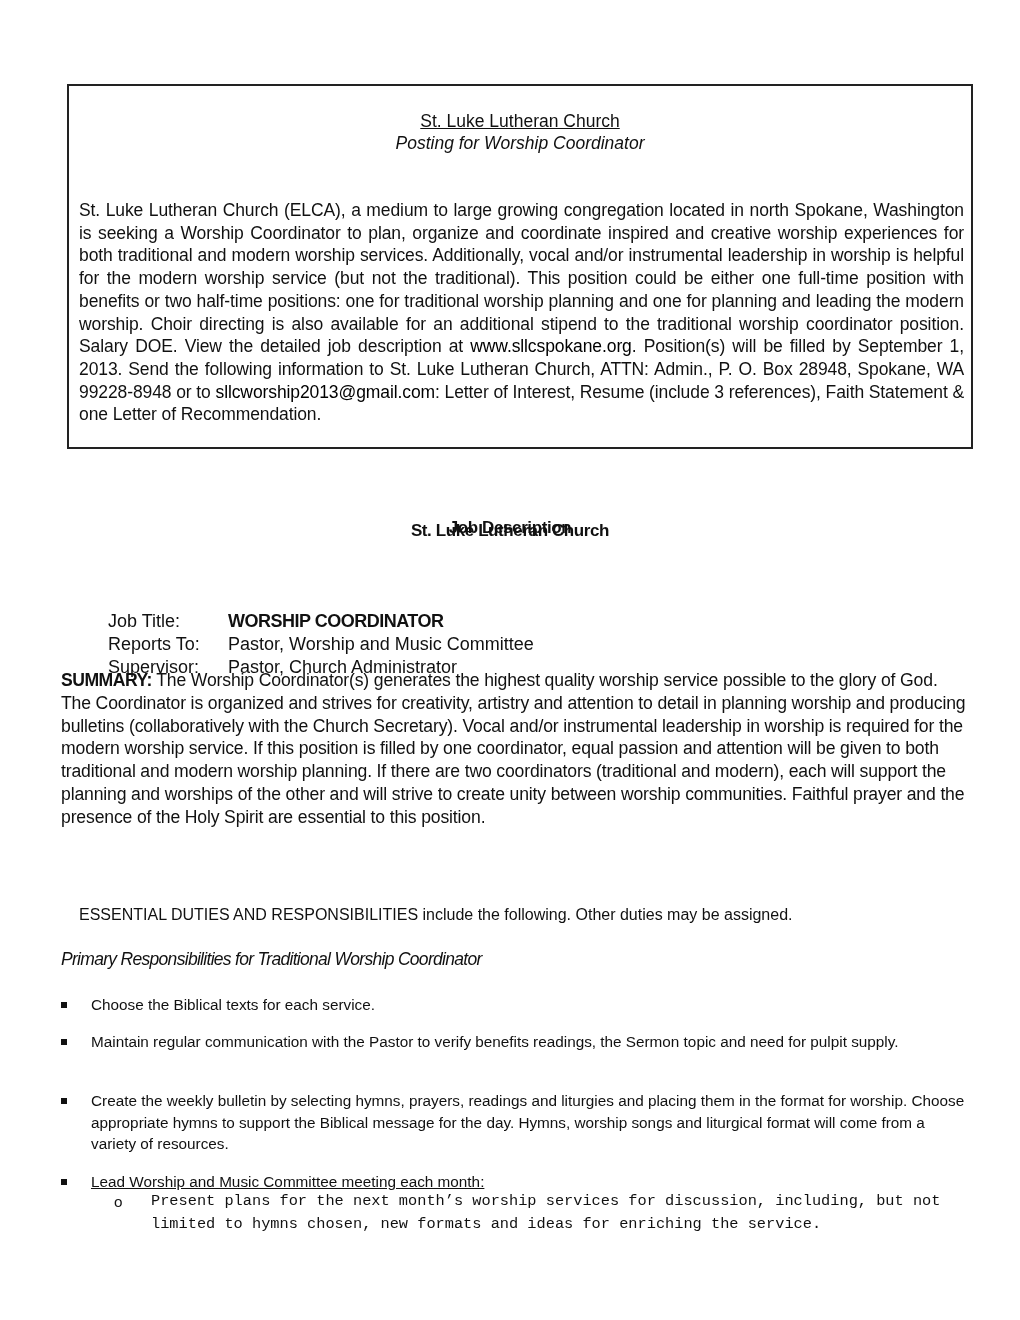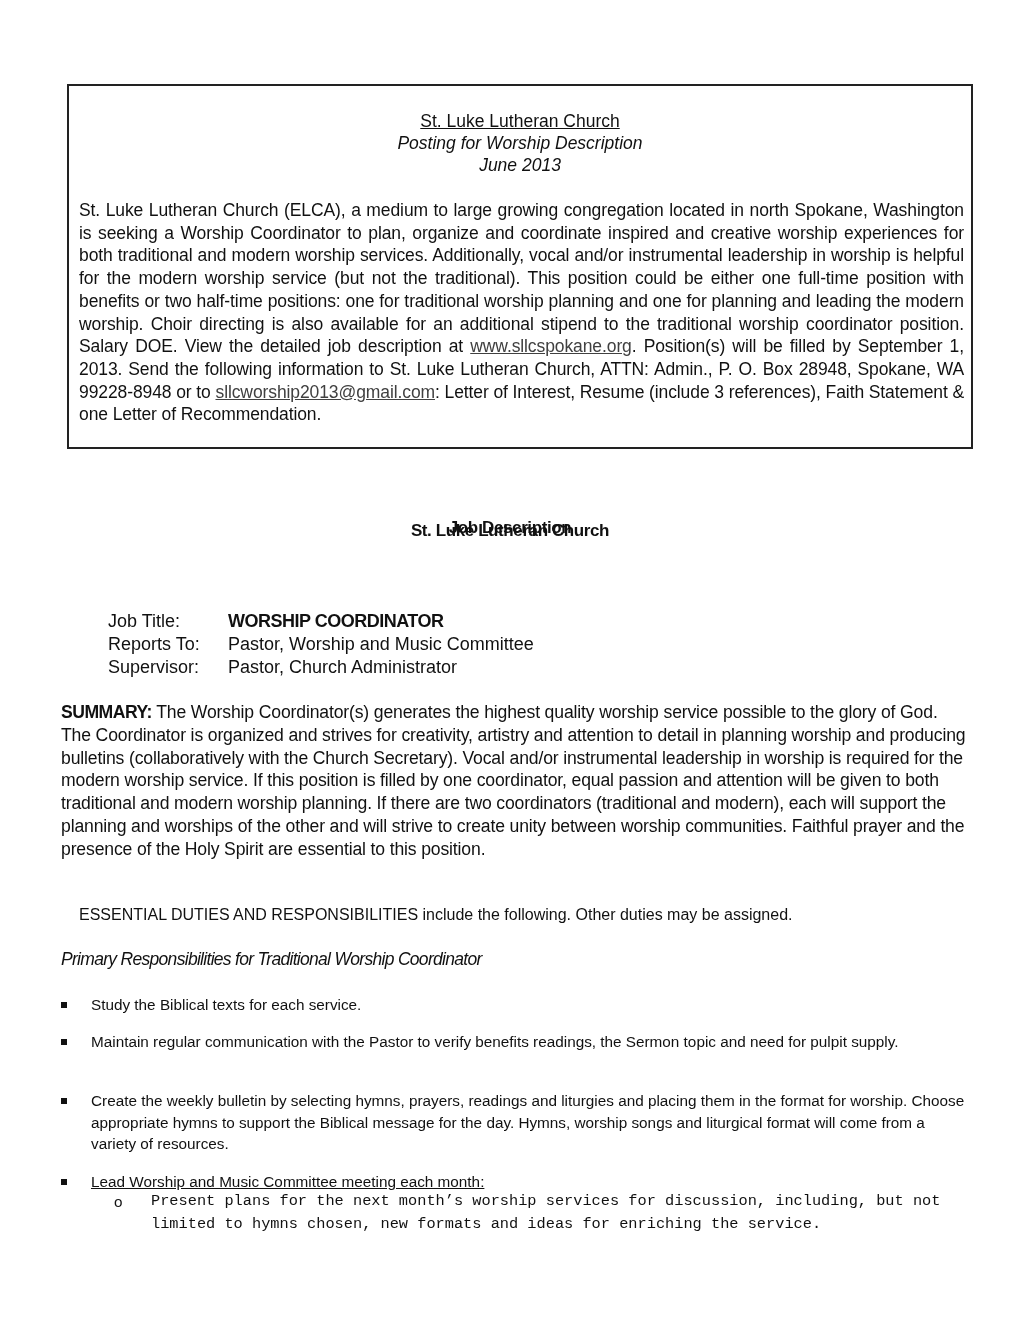--- a/index.html
+++ b/index.html
@@ -12,36 +12,36 @@
     border: 2px solid #222222; box-sizing: border-box;
   }
   .posting-header { position: absolute; left: 0; right: 0; text-align: center; font-size: 17.5px; line-height: 22px; }
   .ph-1 { top: 24px; text-decoration: underline; }
   .ph-2 { top: 46px; font-style: italic; }
   .ph-3 { top: 68px; font-style: italic; }
   .posting-body {
     position: absolute; left: 10px; right: 7px; top: 113px;
     font-size: 17.5px; line-height: 22.7px; text-align: justify; letter-spacing: -0.1px;
   }
-  .link { color: #404040; text-decoration: underline; }
+  .link { color: #000000; }
 
   .jd-heading { position: absolute; left: 0; width: 1020px; text-align: center; font-weight: bold; font-size: 17px; line-height: 23px; letter-spacing: -0.4px; }
   .jd-h1 { top: 519px; }
   .jd-h2 { top: 516px; }
 
   .field-row { position: absolute; left: 60px; font-size: 18px; line-height: 22px; }
   .field-label { position: absolute; left: 0; white-space: nowrap; margin-left: 48px; }
   .field-value { position: absolute; left: 168px; white-space: nowrap; }
   .fv-bold { font-weight: bold; letter-spacing: -0.5px; }
   .fr-1 { top: 610px; }
   .fr-2 { top: 633px; }
   .fr-3 { top: 656px; }
 
   .summary {
-    position: absolute; left: 61px; width: 905px; top: 701px;
+    position: absolute; left: 61px; width: 905px; top: 669px;
     font-size: 17.6px; line-height: 22.8px; letter-spacing: -0.15px;
   }
   .summary-label { font-weight: bold; letter-spacing: -0.5px; }
 
   .essential { position: absolute; left: 79px; top: 905px; font-size: 16px; line-height: 19px; white-space: nowrap; }
   .section-title { position: absolute; left: 61px; top: 948px; font-size: 17.5px; line-height: 22px; font-weight: normal; font-style: italic; letter-spacing: -0.7px; }
 
   .bullets { position: absolute; left: 61px; width: 905px; top: 994px; font-size: 15.3px; line-height: 21.5px; }
   .bullet { position: absolute; left: 0; width: 905px; }
   .bullet-mark { position: absolute; left: 0; top: 8px; width: 6px; height: 6px; background: #111111; }
@@ -52,22 +52,21 @@
   .b4 { top: 177px; text-decoration: underline; }
   .sub-bullet { position: absolute; left: 53px; top: 196px; width: 850px; font-size: 15.3px; line-height: 23px; }
   .sub-mark { position: absolute; left: 0; top: 0; }
   .sub-text { display: block; margin-left: 37px; font-family: Liberation Mono, monospace; }
 </style>
 </head>
 <body>
 
 <div class="posting-box">
   <div class="posting-header ph-1">St. Luke Lutheran Church</div>
-  <div class="posting-header ph-2">Posting for Worship Description</div>
-  <div class="posting-header ph-3">June 2013</div>
+  <div class="posting-header ph-2">Posting for Worship Coordinator</div>
   <div class="posting-body"><span>St. Luke Lutheran Church (ELCA), a medium to large growing congregation located in north Spokane, Washington is seeking a Worship Coordinator to plan, organize and coordinate inspired and creative worship experiences for both traditional and modern worship services. Additionally, vocal and/or instrumental leadership in worship is helpful for the modern worship service (but not the traditional). This position could be either one full-time position with benefits or two half-time positions: one for traditional worship planning and one for planning and leading the modern worship. Choir directing is also available for an additional stipend to the traditional worship coordinator position. Salary DOE. View the detailed job description at </span><a class="link">www.sllcspokane.org</a><span>.  Position(s) will be filled by September 1, 2013. Send the following information to St. Luke Lutheran Church, ATTN: Admin., P. O. Box 28948, Spokane, WA 99228-8948 or to </span><a class="link">sllcworship2013@gmail.com</a><span>: Letter of Interest, Resume (include 3 references), Faith Statement &amp; one Letter of Recommendation.</span></div>
 </div>
 
 <div class="jd-heading jd-h1">St. Luke Lutheran Church</div>
 <div class="jd-heading jd-h2">Job Description</div>
 
 <div class="field-row fr-1">
   <span class="field-label">Job Title:</span>
   <span class="field-value fv-bold">WORSHIP COORDINATOR</span>
 </div>
@@ -82,21 +81,21 @@
 
 <div class="summary"><span class="summary-label">SUMMARY:</span><span> The Worship Coordinator(s) generates the highest quality worship service possible to the glory of God. The Coordinator is organized and strives for creativity, artistry and attention to detail in planning worship and producing bulletins (collaboratively with the Church Secretary). Vocal and/or instrumental leadership in worship is required for the modern worship service. If this position is filled by one coordinator, equal passion and attention will be given to both traditional and modern worship planning. If there are two coordinators (traditional and modern), each will support the planning and worships of the other and will strive to create unity between worship communities. Faithful prayer and the presence of the Holy Spirit are essential to this position.</span></div>
 
 <div class="essential">ESSENTIAL DUTIES AND RESPONSIBILITIES include the following. Other duties may be assigned.</div>
 
 <div class="section-title">Primary Responsibilities for Traditional Worship Coordinator</div>
 
 <div class="bullets">
   <div class="bullet b1">
     <span class="bullet-mark"></span>
-    <span class="bullet-text">Study the Biblical texts for each service.</span>
+    <span class="bullet-text">Choose the Biblical texts for each service.</span>
   </div>
   <div class="bullet b2">
     <span class="bullet-mark"></span>
     <span class="bullet-text">Maintain regular communication with the Pastor to verify benefits readings, the Sermon topic and need for pulpit supply.</span>
   </div>
   <div class="bullet b3">
     <span class="bullet-mark"></span>
     <span class="bullet-text">Create the weekly bulletin by selecting hymns, prayers, readings and liturgies and placing them in the format for worship. Choose appropriate hymns to support the Biblical message for the day. Hymns, worship songs and liturgical format will come from a variety of resources.</span>
   </div>
   <div class="bullet b4">

